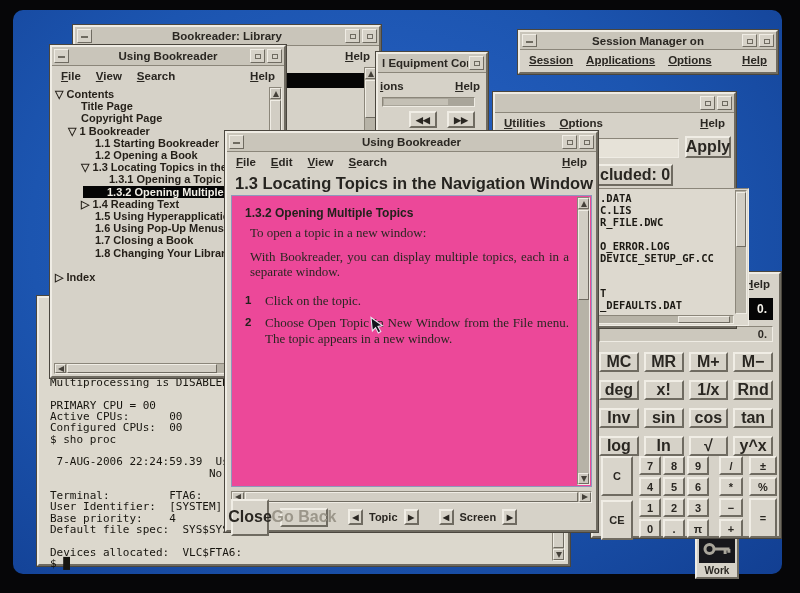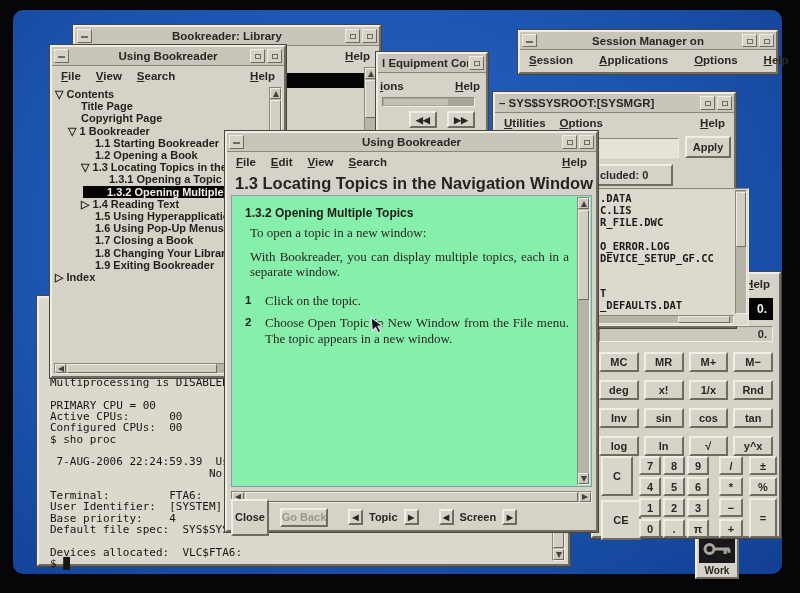--- a/index.html
+++ b/index.html
@@ -22,21 +22,21 @@
   .tbtn.min { left:2px; } .tbtn.max { right:2px; } .tbtn.alt { right:19px; }
   .glyph-dash { position:absolute; left:3px; right:3px; top:6px; height:2px; background:#6f6b61; }
   .glyph-sq { position:absolute; left:4px; top:4px; width:6px; height:5px; border:1px solid #6f6b61; }
   .mb { position:absolute; left:0; right:0; top:19px; height:20px; display:flex; align-items:center;
         gap:16px; padding:0 9px; font-size:11.5px; font-weight:bold; color:#2a2722; }
   .mi { display:inline-block; white-space:nowrap; }
   .mi::first-letter { text-decoration:underline; }
   .mi.help { margin-left:auto; }
 
   .btn { background:#d6d2c8; border:2px solid; border-color:#f0ede5 #6f6b61 #6f6b61 #f0ede5;
-         font-size:11px; font-weight:bold; color:#2a2722; display:flex; align-items:center;
+         font-size:16px; font-weight:bold; color:#2a2722; display:flex; align-items:center;
          justify-content:center; white-space:nowrap; }
   .btn.dim { color:#9b968a; }
 
   
   .vsb, .hsb { position:absolute; background:#b7b3a7; border:1px solid;
                border-color:#8b867a #efece4 #efece4 #8b867a; }
   .sthumb { position:absolute; background:#d2cec4; border:1px solid;
             border-color:#f0ede5 #6f6b61 #6f6b61 #f0ede5; }
   .sba { position:absolute; background:#ccc8be; border:1px solid;
          border-color:#efece4 #6f6b61 #6f6b61 #efece4; display:flex; align-items:center; justify-content:center; }
@@ -132,21 +132,21 @@
               <div class="glyph-dash"></div>
             </div>
           <div class="tb-title">Session Manager on</div>
           <div class="tbtn alt" style="height:13px;">
               <div class="glyph-sq"></div>
             </div>
           <div class="tbtn max" style="height:13px;">
               <div class="glyph-sq"></div>
             </div>
         </div>
-        <div class="mb" style="top:18px;gap:26px;">
+        <div class="mb" style="top:18px;gap:13px;text-decoration:underline;">
           <span class="mi">Session</span>
           <span class="mi">Applications</span>
           <span class="mi">Options</span>
           <span class="mi help">Help</span>
         </div>
       </div>
     </div>
 
     <div class="win" style="left:24px;top:286px;width:533px;height:270px;background:#dcd8cd;">
       <div class="inner">
@@ -206,21 +206,21 @@
           <div class="btn">cos</div>
           <div class="btn">tan</div>
           <div class="btn">log</div>
           <div class="btn">ln</div>
           <div class="btn">√</div>
           <div class="btn">y^x</div>
         </div>
 
         <div style="position:absolute;left:6px;top:182px;width:178px;height:84px;">
           <div class="ckey" style="left:2px;top:0;width:32px;height:40px;">C</div>
-          <div class="ckey" style="left:2px;top:44px;width:40px;height:40px;">CE</div>
+          <div class="ckey" style="left:2px;top:44px;width:32px;height:40px;">CE</div>
 
           <div class="ckey" style="left:40px;top:0;width:22px;height:19px;">7</div>
           <div class="ckey" style="left:64px;top:0;width:22px;height:19px;">8</div>
           <div class="ckey" style="left:88px;top:0;width:22px;height:19px;">9</div>
           <div class="ckey" style="left:40px;top:21px;width:22px;height:19px;">4</div>
           <div class="ckey" style="left:64px;top:21px;width:22px;height:19px;">5</div>
           <div class="ckey" style="left:88px;top:21px;width:22px;height:19px;">6</div>
           <div class="ckey" style="left:40px;top:42px;width:22px;height:19px;">1</div>
           <div class="ckey" style="left:64px;top:42px;width:22px;height:19px;">2</div>
           <div class="ckey" style="left:88px;top:42px;width:22px;height:19px;">3</div>
@@ -236,21 +236,20 @@
           <div class="ckey" style="left:150px;top:0;width:28px;height:19px;">±</div>
           <div class="ckey" style="left:150px;top:21px;width:28px;height:19px;">%</div>
           <div class="ckey" style="left:150px;top:42px;width:28px;height:40px;">=</div>
         </div>
       </div>
     </div>
 
     <div class="win" style="left:480px;top:82px;width:243px;height:236px;">
       <div class="inner">
         <div class="tb" style="padding:0 38px 0 4px;">
-          <div class="tb-title" style="text-align:left;">– SYS$SYSROOT:[SYSMGR]</div>
           <div class="tbtn alt">
               <div class="glyph-sq"></div>
             </div>
           <div class="tbtn max">
               <div class="glyph-sq"></div>
             </div>
         </div>
         <div class="mb" style="gap:14px;">
           <span class="mi">Utilities</span>
           <span class="mi">Options</span>
@@ -314,21 +313,20 @@
           <div class="trow" style="top:48.8px;padding-left:41px;">1.1 Starting Bookreader</div>
           <div class="trow" style="top:61px;padding-left:41px;">1.2 Opening a Book</div>
           <div class="trow" style="top:73.2px;padding-left:27px;">▽ 1.3 Locating Topics in the Nav</div>
           <div class="trow" style="top:85.4px;padding-left:55px;">1.3.1 Opening a Topic</div>
           <div class="trow sel" style="top:97.6px;left:31px;padding-left:24px;">1.3.2 Opening Multiple Top</div>
           <div class="trow" style="top:109.8px;padding-left:27px;">▷ 1.4 Reading Text</div>
           <div class="trow" style="top:122px;padding-left:41px;">1.5 Using Hyperapplication F</div>
           <div class="trow" style="top:134.2px;padding-left:41px;">1.6 Using Pop-Up Menus</div>
           <div class="trow" style="top:146.4px;padding-left:41px;">1.7 Closing a Book</div>
           <div class="trow" style="top:158.6px;padding-left:41px;">1.8 Changing Your Library</div>
-          <div class="trow" style="top:170.8px;padding-left:41px;">1.9 Exiting Bookreader</div>
           <div class="trow" style="top:183px;padding-left:1px;">▷ Index</div>
         </div>
 
         <div class="vsb" style="right:2px;top:40px;bottom:15px;width:13px;">
           <div class="sba" style="left:0;right:0;top:0;height:11px;">
               <div class="tri-up"></div>
             </div>
           <div class="sthumb" style="left:0;right:0;top:12px;height:110px;"></div>
         </div>
         <div class="hsb" style="left:2px;right:16px;bottom:2px;height:11px;">
@@ -357,21 +355,21 @@
         <div class="mb" style="gap:15px;">
           <span class="mi">File</span>
           <span class="mi">Edit</span>
           <span class="mi">View</span>
           <span class="mi">Search</span>
           <span class="mi help">Help</span>
         </div>
 
         <div style="position:absolute;left:8px;top:41px;font-size:16.5px;font-weight:bold;color:#262420;white-space:nowrap;">1.3 Locating Topics in the Navigation Window</div>
 
-        <div style="position:absolute;left:4px;top:62px;width:361px;height:292px;background:#86efac;border:1px solid #8e96bc;">
+        <div style="position:absolute;left:4px;top:62px;width:361px;height:292px;background:#ec4899;border:1px solid #8e96bc;">
           <div style="position:absolute;left:13px;top:10px;width:324px;">
             <div style="font-size:12px;font-weight:bold;color:#23211c;margin-bottom:5px;">1.3.2  Opening Multiple Topics</div>
             <div class="serif" style="font-size:13px;line-height:15.5px;color:#2a2722;padding-left:5px;margin-bottom:8px;">To open a topic in a new window:</div>
             <div class="serif" style="font-size:13px;line-height:15.5px;color:#2a2722;text-align:justify;padding-left:5px;margin-bottom:13px;">With Bookreader, you can display multiple topics, each in a separate window.</div>
             <div style="display:flex;margin-bottom:7px;">
               <span style="width:20px;font-size:11.5px;font-weight:bold;color:#23211c;padding-top:1px;">1</span>
               <span class="serif" style="flex:1;font-size:13px;line-height:15.5px;color:#2a2722;">Click on the topic.</span>
             </div>
             <div style="display:flex;">
               <span style="width:20px;font-size:11.5px;font-weight:bold;color:#23211c;padding-top:1px;">2</span>

